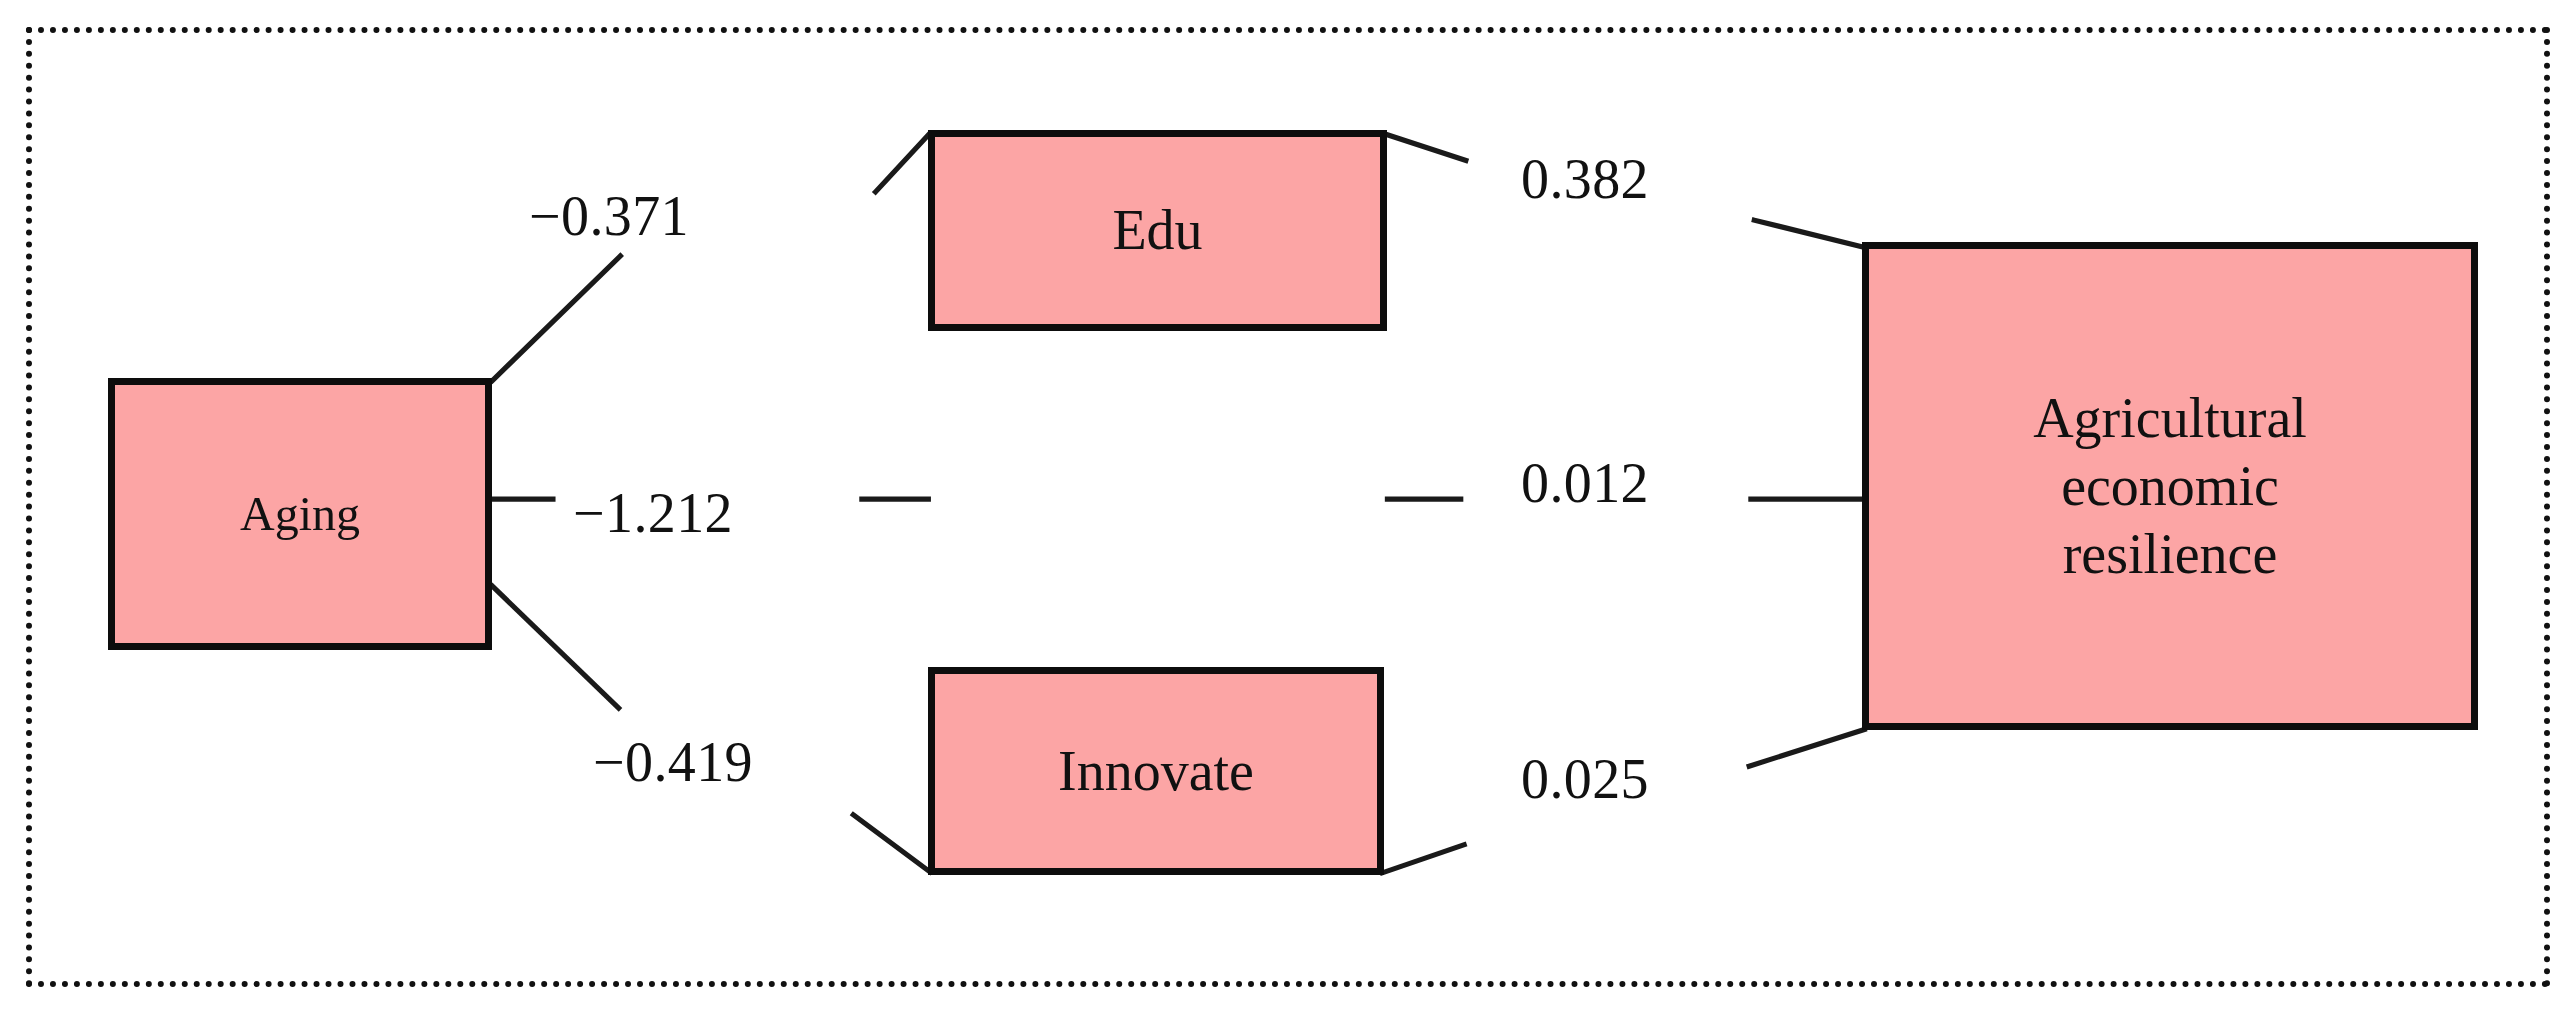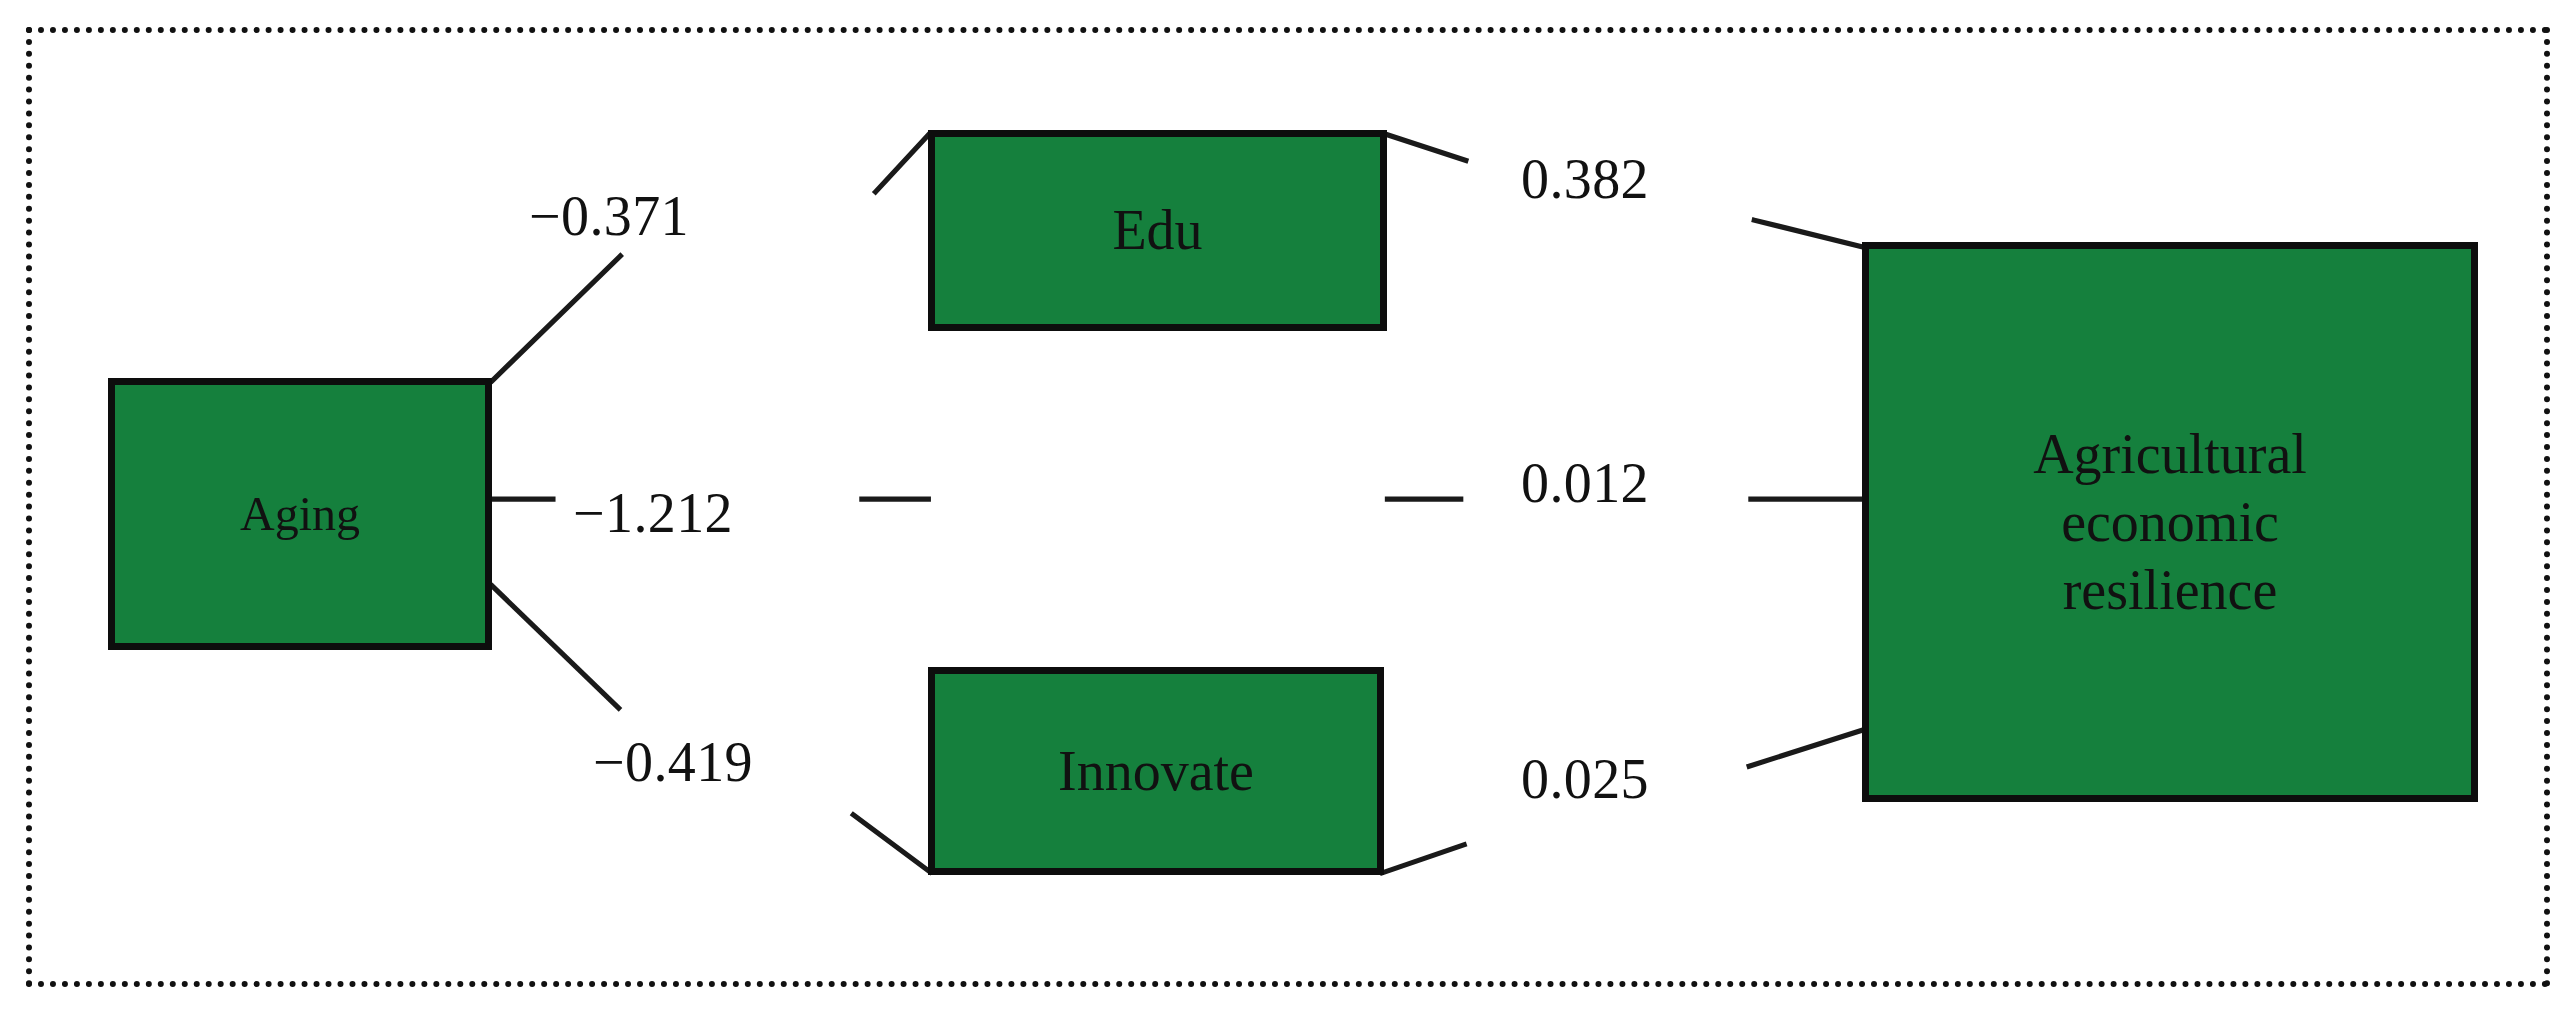--- a/index.html
+++ b/index.html
@@ -31,38 +31,38 @@
     position: absolute;
     left: 0;
     top: 0;
     width: 2576px;
     height: 1017px;
   }
   
   .node {
     position: absolute;
     box-sizing: border-box;
-    background: #15803d;
+    background: #fca5a5;
     border: 7.7px solid #0d0d0d;
     display: flex;
     align-items: center;
     justify-content: center;
     text-align: center;
     color: #111111;
     line-height: 1.22;
   }
   .node .node-label {
     display: block;
     white-space: pre-line;
   }
   #node-aging   { left: 108px;  top: 378px; width: 384px; height: 272px; font-size: 48px; text-align: center; }
   #node-edu     { left: 928px; top: 130px; width: 459px; height: 201px; font-size: 56px; }
   #node-scale   { left: 928px; top: 394px; width: 459px; height: 208px; font-size: 56px; }
   #node-innov   { left: 928px; top: 667px; width: 456px; height: 208px; font-size: 56px; }
-  #node-outcome { left: 1862px; top: 242px; width: 616px; height: 560px; font-size: 56px; }
+  #node-outcome { left: 1862px; top: 242px; width: 616px; height: 488px; font-size: 56px; }
 
   
   .edge-label {
     position: absolute;
     color: #111111;
     font-size: 56px;
     white-space: nowrap;
     letter-spacing: 0.4px;
   }
   #edge-aging-edu     { left: 529px;  top: 160px; margin-top: 24px; }

